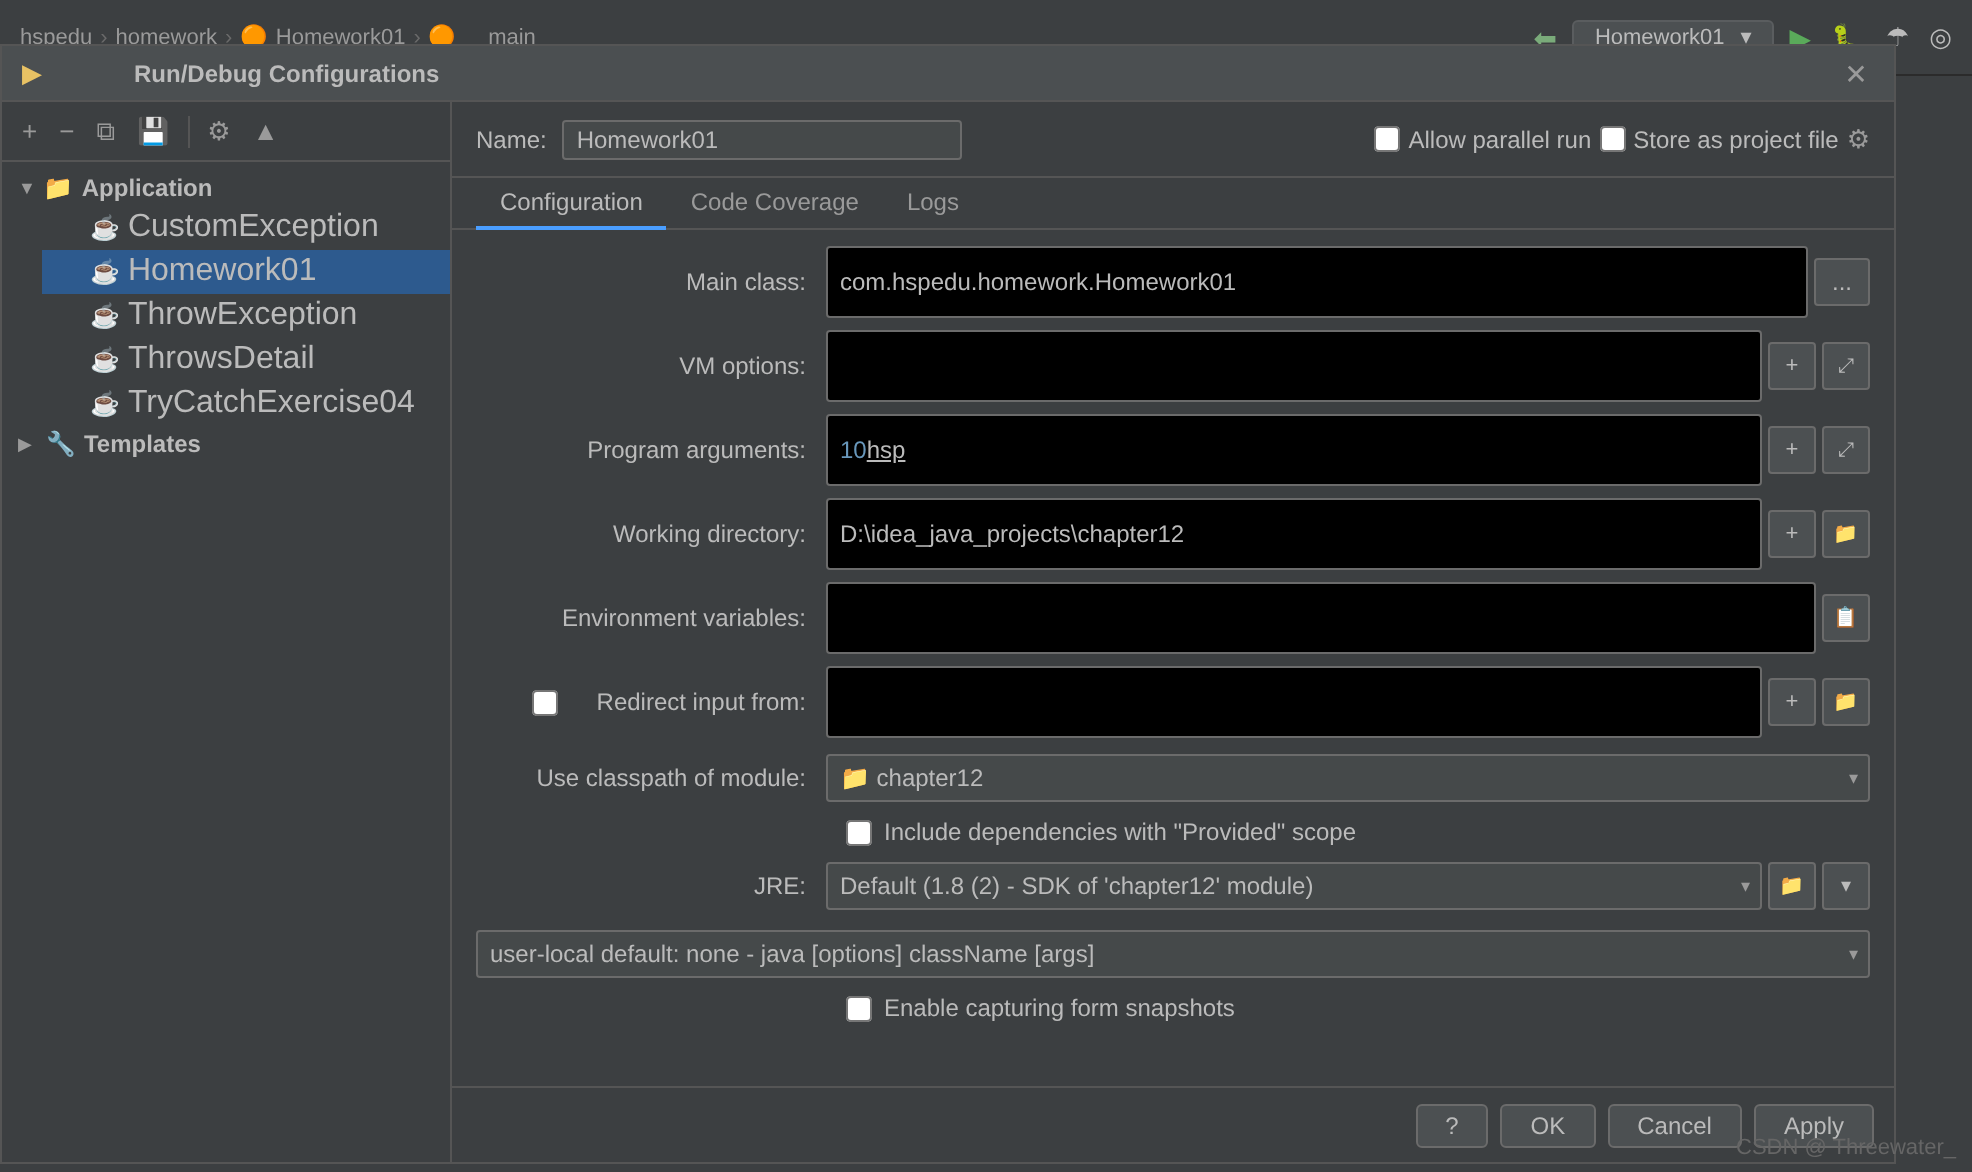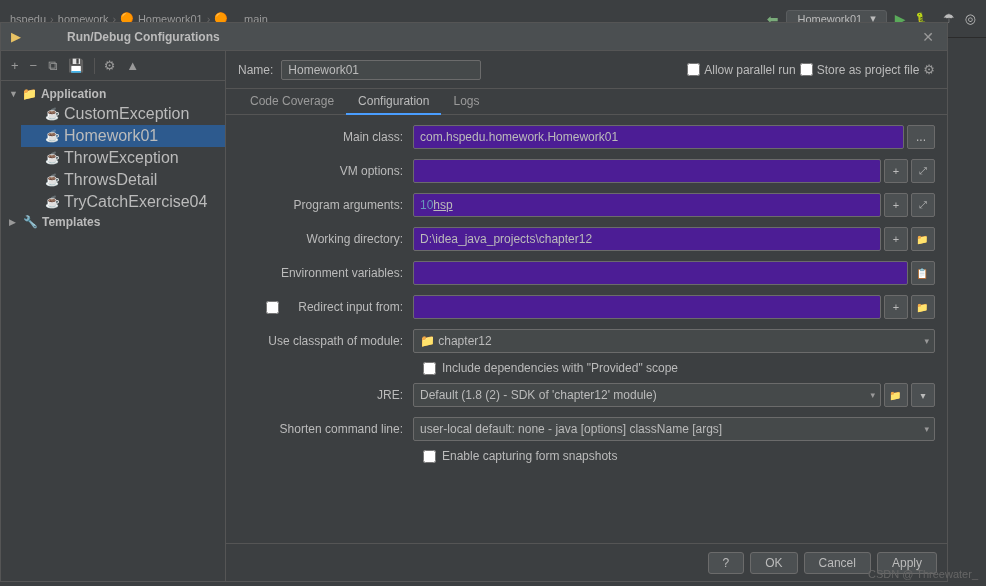--- a/index.html
+++ b/index.html
@@ -236,28 +236,28 @@
       padding-right: 10px;
     }
     .form-control {
       flex: 1;
       display: flex;
       align-items: center;
       gap: 3px;
     }
     .form-input {
       flex: 1;
-      background: #4c1d95;
+      background: #000000;
       border: 1px solid #6b6b6b;
       color: #bbbbbb;
       padding: 3px 6px;
       font-size: 12px;
       border-radius: 2px;
       outline: none;
-      height: 24px;
+      height: 36px;
     }
     .action-btn {
       background: #4c5052;
       border: 1px solid #6b6b6b;
       color: #bbbbbb;
       width: 24px;
       height: 24px;
       display: flex;
       align-items: center;
       justify-content: center;
@@ -444,22 +444,22 @@
         <div class="checkbox-group">
           <input type="checkbox" id="allowParallel" style="">
           <label for="allowParallel">Allow parallel run</label>
           <input type="checkbox" id="storeProject" style="">
           <label for="storeProject">Store as project file</label>
           <span class="settings-icon">⚙</span>
         </div>
       </div>
 
       <div class="tabs">
+        <div class="tab active">Configuration</div>
         <div class="tab">Code Coverage</div>
-        <div class="tab active">Configuration</div>
         <div class="tab">Logs</div>
       </div>
 
       <div class="config-form">
 
         <div class="form-row">
           <div class="form-label">Main class:</div>
           <div class="form-control">
             <input type="text" class="form-input" value="com.hspedu.homework.Homework01" style="">
             <button class="ellipsis-btn">...</button>
@@ -541,21 +541,20 @@
                 <option>Default (1.8 (2) - SDK of 'chapter12' module)</option>
               </select>
               <span class="select-arrow">▾</span>
             </div>
             <button class="action-btn" style="font-size:10px;">📁</button>
             <button class="action-btn" style="font-size:10px;">▾</button>
           </div>
         </div>
 
         <div class="form-row">
-          <div class="form-label">Shorten command line:</div>
           <div class="form-control">
             <div class="select-wrapper">
               <select class="select-input">
                 <option>user-local default: none - java [options] className [args]</option>
               </select>
               <span class="select-arrow">▾</span>
             </div>
           </div>
         </div>
 

